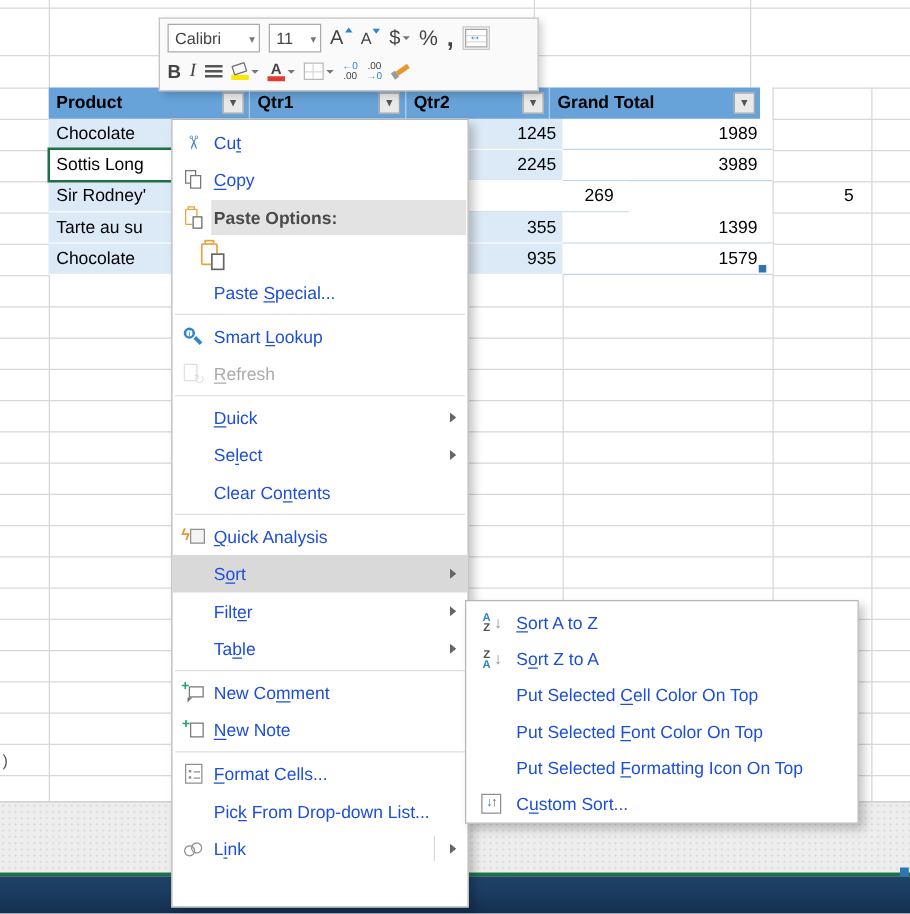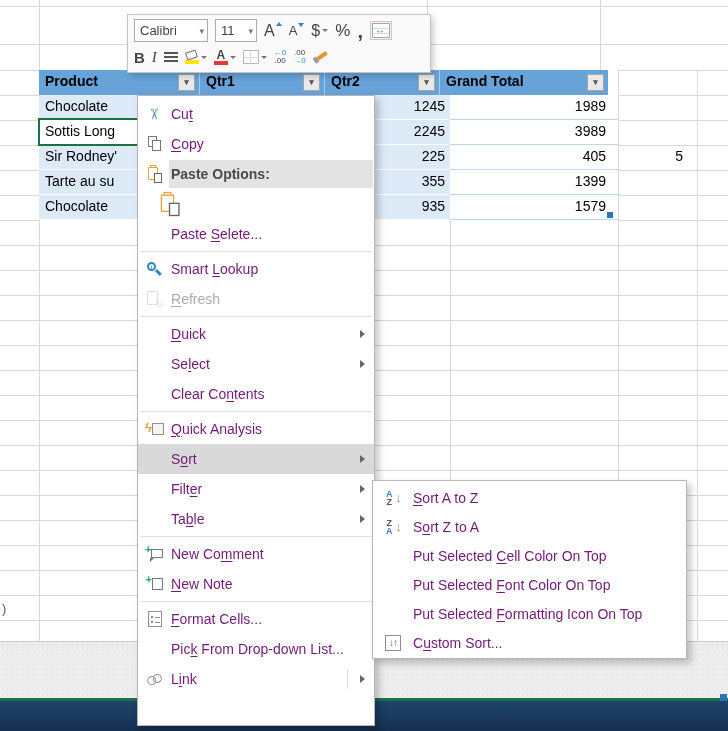--- a/index.html
+++ b/index.html
@@ -83,21 +83,21 @@
 
   
   .menu{position:absolute;background:#FFFFFF;border:1px solid #B6B6B6;
         box-shadow:4px 4px 7px rgba(0,0,0,.22);padding-top:3px;}
   .context-menu{left:137px;top:95px;width:238px;height:631px;}
   .submenu{left:372px;top:480px;width:315px;height:179px;padding-top:2px;}
   .mi{height:30px;display:flex;align-items:center;position:relative;}
   .smi{height:29px;display:flex;align-items:center;position:relative;}
   .gut{flex:0 0 33px;display:flex;justify-content:center;align-items:center;}
   .sgut{flex:0 0 40px;display:flex;justify-content:center;align-items:center;}
-  .mlabel{font-size:14px;color:#701a75;white-space:nowrap;position:relative;}
+  .mlabel{font-size:14px;color:#1d4ed8;white-space:nowrap;position:relative;}
   .mlabel u{text-underline-offset:2px;}
   .mi.bold .mlabel{font-weight:bold;color:#4A4A4A;}
   .mi.disabled .mlabel{color:#ABABAB;}
   .mi.disabled .gut{opacity:.45;}
   .mi.hl-full{background:#D9D9D9;}
   .mi.hl-label::before{content:"";position:absolute;left:31px;right:1px;top:1px;bottom:1px;background:#E3E3E3;}
   .msep{height:1px;background:#E0E0E0;margin:2px 2px;}
   .mi-arrow{position:absolute;right:9px;width:0;height:0;border-left:5px solid #666;
             border-top:4px solid transparent;border-bottom:4px solid transparent;}
   .mi-split{position:absolute;right:26px;top:5px;bottom:5px;width:1px;background:#DBDBDB;}
@@ -207,22 +207,21 @@
         </div>
         <div class="trow">
           <div class="dcell colblue activebg" style="width: 171px;">Sottis Long</div>
           <div class="dcell colwhite num" style="width: 125px; padding-right: 5px;"></div>
           <div class="dcell colblue num" style="width: 115px; padding-right: 5px;">2245</div>
           <div class="dcell colwhite num" style="width: 168px; padding-right: 12px;">3989</div>
         </div>
         <div class="trow">
           <div class="dcell colblue" style="width: 171px;">Sir Rodney'</div>
           <div class="dcell colwhite num" style="width: 125px; padding-right: 5px;"></div>
-          <div class="dcell colblue num" style="width: 115px; padding-right: 5px;">225</div>
-          <div class="dcell colwhite num" style="width: 168px; padding-right: 12px;">405</div>
+          <div class="dcell colwhite num" style="width: 168px; padding-right: 12px;">269</div>
         </div>
         <div class="trow">
           <div class="dcell colblue" style="width: 171px;">Tarte au su</div>
           <div class="dcell colwhite num" style="width: 125px; padding-right: 5px;"></div>
           <div class="dcell colblue num" style="width: 115px; padding-right: 5px;">355</div>
           <div class="dcell colwhite num" style="width: 168px; padding-right: 12px;">1399</div>
         </div>
         <div class="trow">
           <div class="dcell colblue" style="width: 171px;">Chocolate</div>
           <div class="dcell colwhite num" style="width: 125px; padding-right: 5px;"></div>
@@ -357,21 +356,21 @@
       </div>
       <div class="swatch-row">
         <span class="icon ic-clip lg">
           <span class="board"></span>
           <span class="tab"></span>
           <span class="page"></span>
         </span>
       </div>
       <div class="mi">
         <div class="gut"></div>
-        <span class="mlabel"><span>Paste </span><u>S</u><span>elete...</span></span>
+        <span class="mlabel"><span>Paste </span><u>S</u><span>pecial...</span></span>
       </div>
       <div class="msep"></div>
       <div class="mi">
         <div class="gut">
           <span class="icon ic-look">
             <span class="cir">i</span>
             <span class="hdl"></span>
           </span>
         </div>
         <span class="mlabel"><span>Smart </span><u>L</u><span>ookup</span></span>

